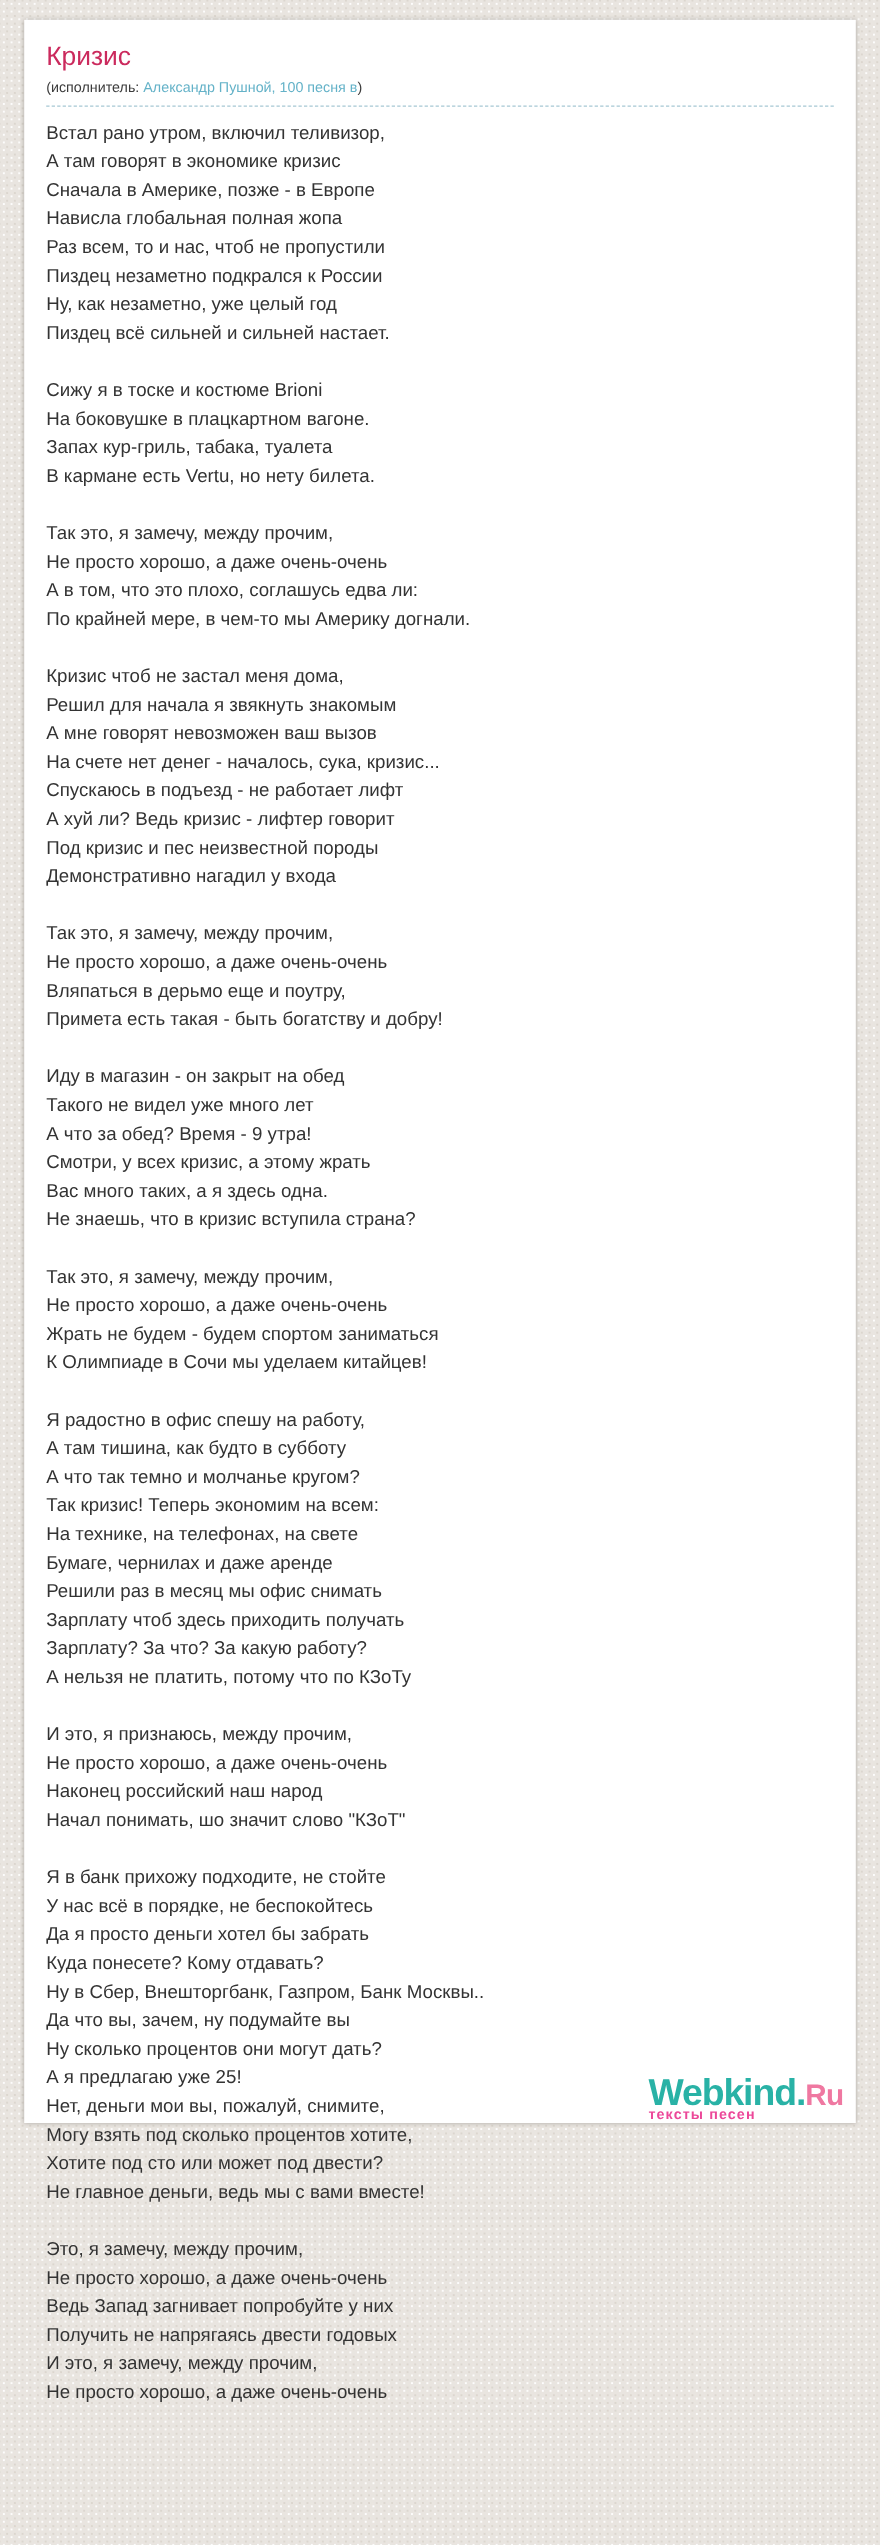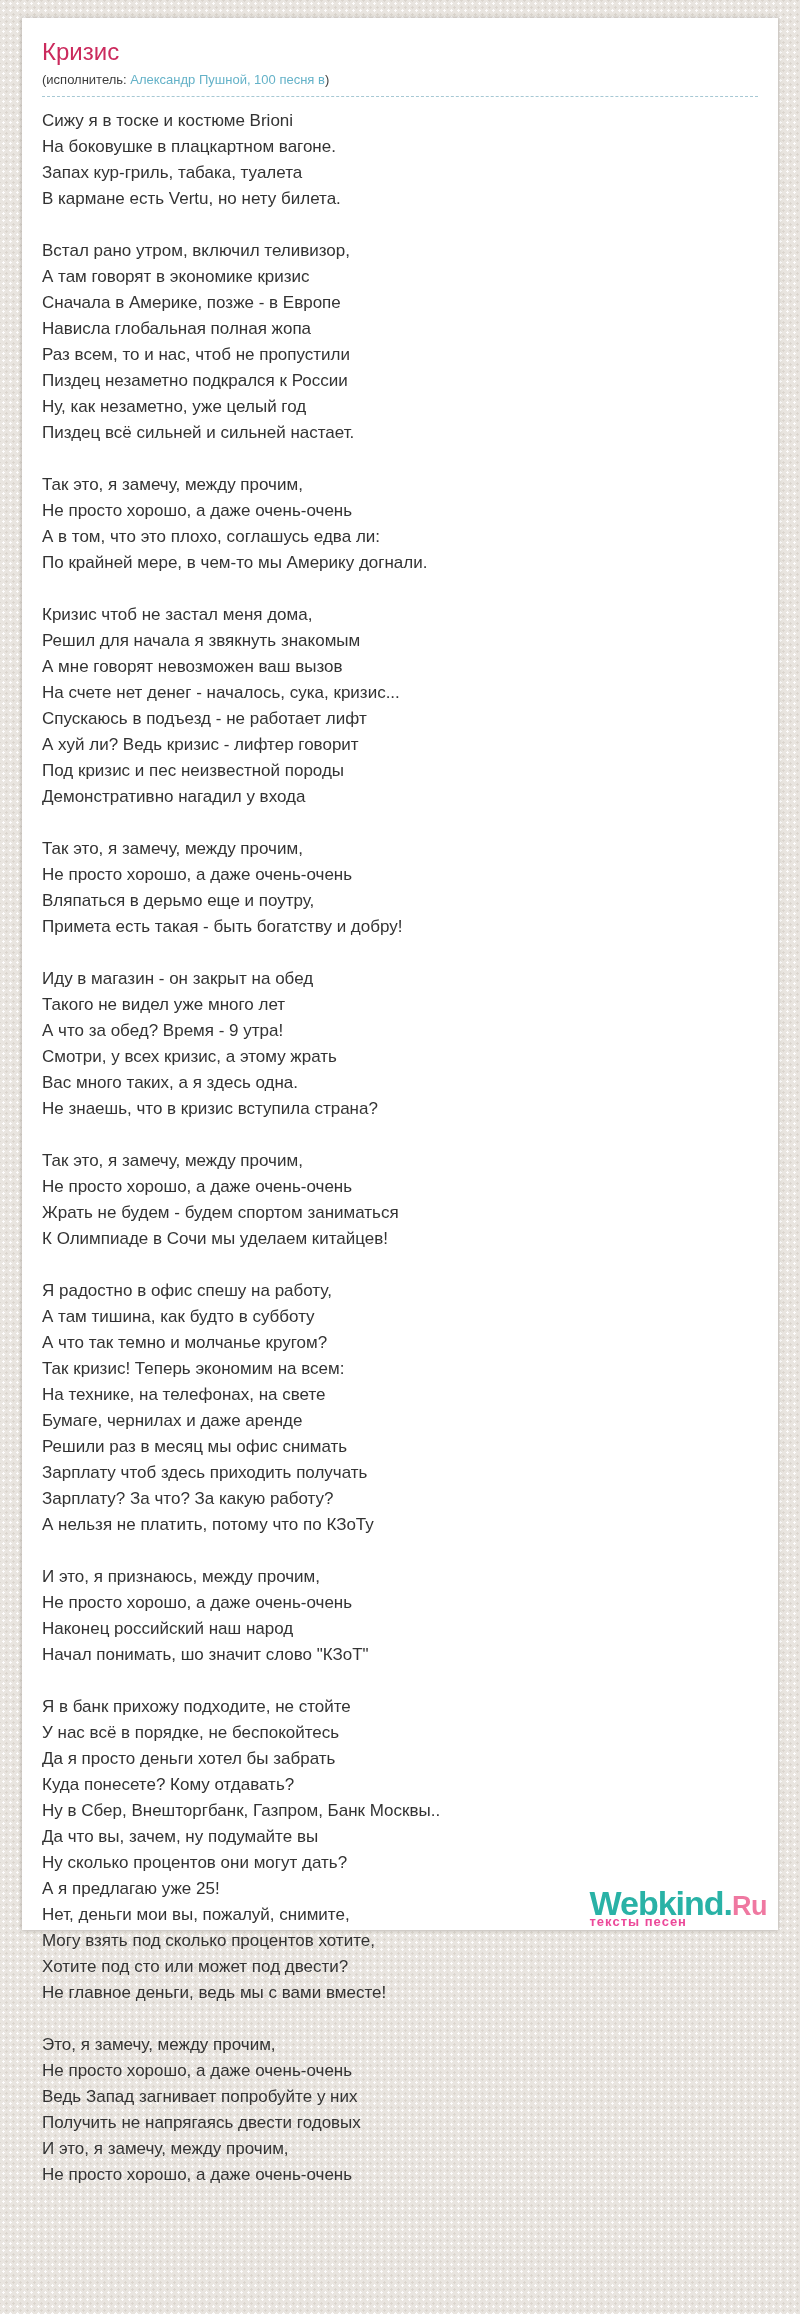--- a/index.html
+++ b/index.html
@@ -62,22 +62,22 @@
 
 <div class="card">
 
   <h1 class="song-title">Кризис</h1>
 
   <div class="artist-line">
     <span>(исполнитель: </span><a class="artist-link">Александр Пушной, 100 песня в</a><span>)</span>
   </div>
 
   <div class="lyrics" id="lyrics">
+      <p>Встал рано утром, включил теливизор,<br>А там говорят в экономике кризис<br>Сначала в Америке, позже - в Европе<br>Нависла глобальная полная жопа<br>Раз всем, то и нас, чтоб не пропустили<br>Пиздец незаметно подкрался к России<br>Ну, как незаметно, уже целый год<br>Пиздец всё сильней и сильней настает.</p>
       <p>Сижу я в тоске и костюме Brioni<br>На боковушке в плацкартном вагоне.<br>Запах кур-гриль, табака, туалета<br>В кармане есть Vertu, но нету билета.</p>
-      <p>Встал рано утром, включил теливизор,<br>А там говорят в экономике кризис<br>Сначала в Америке, позже - в Европе<br>Нависла глобальная полная жопа<br>Раз всем, то и нас, чтоб не пропустили<br>Пиздец незаметно подкрался к России<br>Ну, как незаметно, уже целый год<br>Пиздец всё сильней и сильней настает.</p>
       <p>Так это, я замечу, между прочим,<br>Не просто хорошо, а даже очень-очень<br>А в том, что это плохо, соглашусь едва ли:<br>По крайней мере, в чем-то мы Америку догнали.</p>
       <p>Кризис чтоб не застал меня дома,<br>Решил для начала я звякнуть знакомым<br>А мне говорят невозможен ваш вызов<br>На счете нет денег - началось, сука, кризис...<br>Спускаюсь в подъезд - не работает лифт<br>А хуй ли? Ведь кризис - лифтер говорит<br>Под кризис и пес неизвестной породы<br>Демонстративно нагадил у входа</p>
       <p>Так это, я замечу, между прочим,<br>Не просто хорошо, а даже очень-очень<br>Вляпаться в дерьмо еще и поутру,<br>Примета есть такая - быть богатству и добру!</p>
       <p>Иду в магазин - он закрыт на обед<br>Такого не видел уже много лет<br>А что за обед? Время - 9 утра!<br>Смотри, у всех кризис, а этому жрать<br>Вас много таких, а я здесь одна.<br>Не знаешь, что в кризис вступила страна?</p>
       <p>Так это, я замечу, между прочим,<br>Не просто хорошо, а даже очень-очень<br>Жрать не будем - будем спортом заниматься<br>К Олимпиаде в Сочи мы уделаем китайцев!</p>
       <p>Я радостно в офис спешу на работу,<br>А там тишина, как будто в субботу<br>А что так темно и молчанье кругом?<br>Так кризис! Теперь экономим на всем:<br>На технике, на телефонах, на свете<br>Бумаге, чернилах и даже аренде<br>Решили раз в месяц мы офис снимать<br>Зарплату чтоб здесь приходить получать<br>Зарплату? За что? За какую работу?<br>А нельзя не платить, потому что по КЗоТу</p>
       <p>И это, я признаюсь, между прочим,<br>Не просто хорошо, а даже очень-очень<br>Наконец российский наш народ<br>Начал понимать, шо значит слово "КЗоТ"</p>
       <p>Я в банк прихожу подходите, не стойте<br>У нас всё в порядке, не беспокойтесь<br>Да я просто деньги хотел бы забрать<br>Куда понесете? Кому отдавать?<br>Ну в Сбер, Внешторгбанк, Газпром, Банк Москвы..<br>Да что вы, зачем, ну подумайте вы<br>Ну сколько процентов они могут дать?<br>А я предлагаю уже 25!<br>Нет, деньги мои вы, пожалуй, снимите,<br>Могу взять под сколько процентов хотите,<br>Хотите под сто или может под двести?<br>Не главное деньги, ведь мы с вами вместе!</p>
       <p>Это, я замечу, между прочим,<br>Не просто хорошо, а даже очень-очень<br>Ведь Запад загнивает попробуйте у них<br>Получить не напрягаясь двести годовых<br>И это, я замечу, между прочим,<br>Не просто хорошо, а даже очень-очень</p>
     </div>

